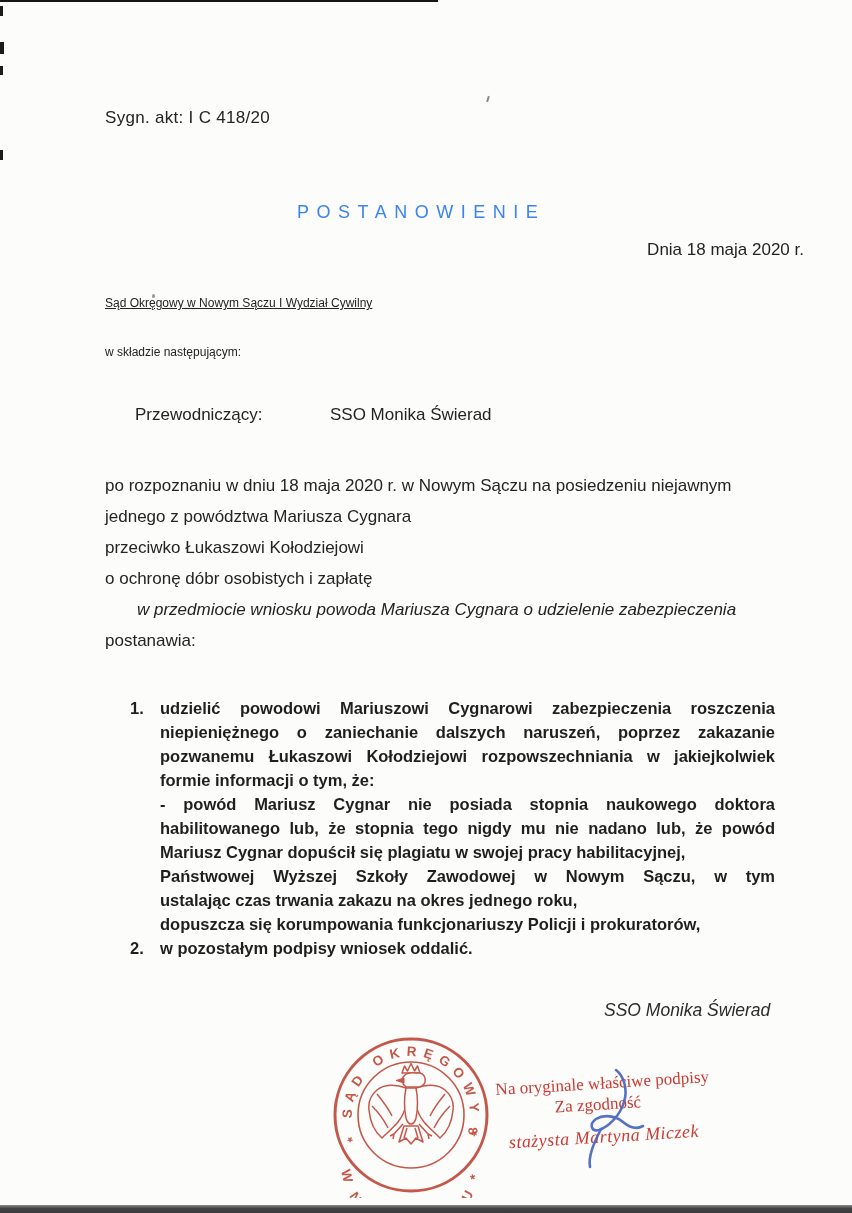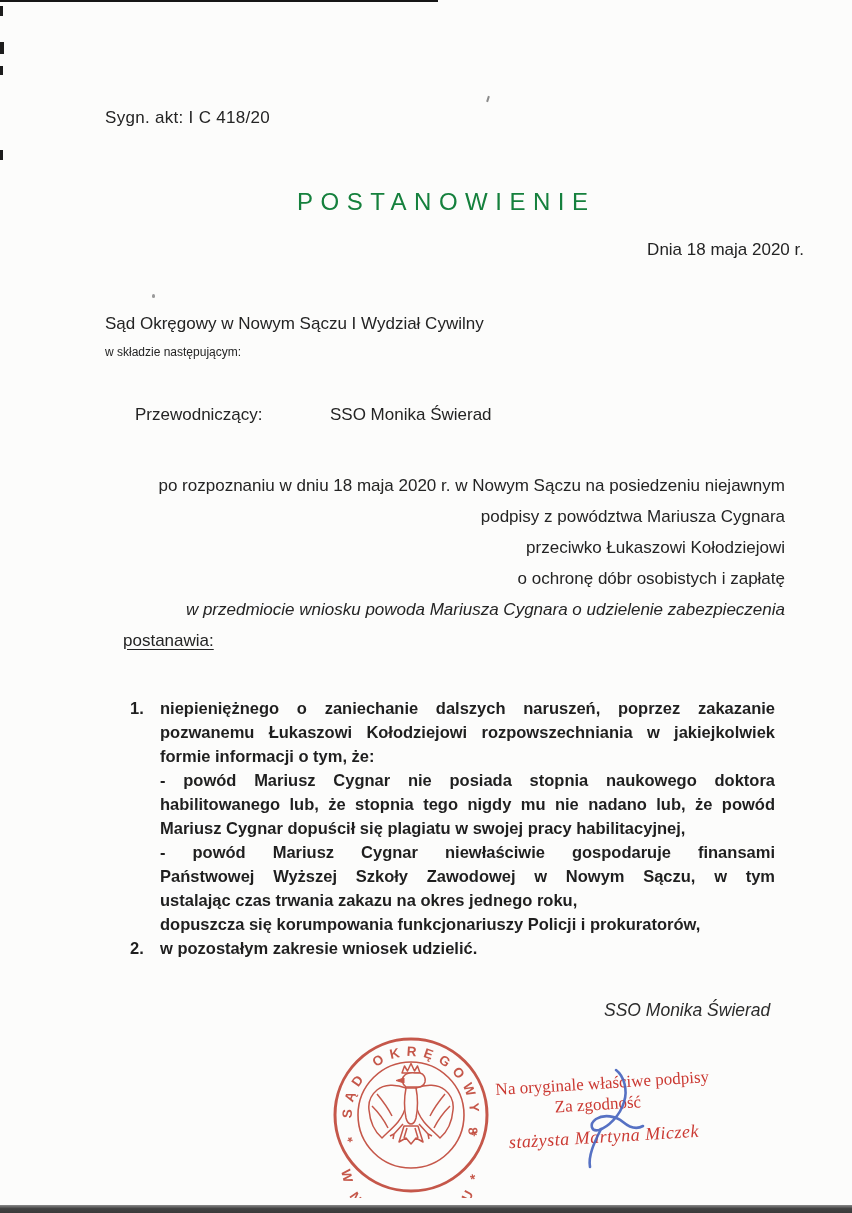--- a/index.html
+++ b/index.html
@@ -16,32 +16,32 @@
   .s2{top:42px;width:4px;height:12px;}
   .s3{top:66px;width:3px;height:9px;}
   .s4{top:150px;width:3px;height:10px;}
   .bottom-band{position:absolute;left:0;bottom:0;width:100%;height:8px;
     background:linear-gradient(#8a8a8a,#424242 45%,#3a3a3a);}
   .speck{position:absolute;background:#9a9a9a;}
   .sp1{left:152px;top:294px;width:3px;height:4px;border-radius:2px;}
   .sp2{left:487px;top:96px;width:2px;height:6px;transform:rotate(18deg);background:#8b8b8b;}
 
   .case-number{position:absolute;left:105px;top:108px;font-size:17px;letter-spacing:.3px;}
-  .doc-title{position:absolute;left:297px;top:188px;font-size:24px;letter-spacing:7.5px;color:#15803d;white-space:nowrap;}
+  .doc-title{position:absolute;left:297px;top:202px;font-size:18px;letter-spacing:7.5px;color:#3b82f6;white-space:nowrap;}
   .date-line{position:absolute;right:48px;top:240px;font-size:17px;}
-  .court-1{position:absolute;left:105px;top:314px;font-size:17px;}
+  .court-1{position:absolute;left:105px;top:296px;font-size:12px;text-decoration:underline;}
   .court-2{position:absolute;left:105px;top:345px;font-size:12px;}
   .judge-row{position:absolute;left:0;top:405px;width:100%;font-size:17px;}
   .judge-role{position:absolute;left:135px;white-space:nowrap;}
   .judge-name{position:absolute;left:330px;white-space:nowrap;}
 
   .recitals{position:absolute;left:105px;top:470px;width:680px;font-size:17px;line-height:31px;}
-  .rec-line{white-space:nowrap;text-align:right;}
+  .rec-line{white-space:nowrap;}
   .rec-italic{font-style:italic;margin-left:32px;}
-  .rec-decision{text-decoration:underline;text-underline-offset:3px;margin-left:18px;}
+  .rec-decision{text-underline-offset:3px;}
 
   .olist{position:absolute;left:130px;top:696px;width:646px;font-size:16.5px;font-weight:bold;line-height:24px;color:#1f1f1f;}
   .oitem{position:relative;padding-left:30px;}
   .onum{position:absolute;left:0;top:0;}
   .oline{width:615px;}
   .just{text-align:justify;text-align-last:justify;}
 
   .signature-line{position:absolute;left:604px;top:1000px;font-size:17.5px;font-style:italic;color:#2b2b2b;white-space:nowrap;}
 
   .stamp{position:absolute;left:330px;top:1034px;width:164px;height:164px;}
@@ -78,44 +78,44 @@
 
   <div class="court-1">Sąd Okręgowy w Nowym Sączu I Wydział Cywilny</div>
   <div class="court-2">w składzie następującym:</div>
   <div class="judge-row">
     <span class="judge-role">Przewodniczący:</span>
     <span class="judge-name">SSO Monika Świerad</span>
   </div>
 
   <div class="recitals">
     <div class="rec-line">po rozpoznaniu w dniu 18 maja 2020 r. w Nowym Sączu na posiedzeniu niejawnym</div>
-    <div class="rec-line">podpisy z powództwa Mariusza Cygnara</div>
+    <div class="rec-line">jednego z powództwa Mariusza Cygnara</div>
     <div class="rec-line">przeciwko  Łukaszowi Kołodziejowi</div>
     <div class="rec-line">o ochronę dóbr osobistych i zapłatę</div>
     <div class="rec-line rec-italic">w przedmiocie wniosku powoda Mariusza Cygnara o udzielenie zabezpieczenia</div>
     <div class="rec-decision" style="display:inline-block">postanawia:</div>
   </div>
 
   <div class="olist">
     <div class="oitem">
       <span class="onum">1.</span>
+      <div class="oline just">udzielić powodowi Mariuszowi Cygnarowi zabezpieczenia roszczenia</div>
       <div class="oline just">niepieniężnego o zaniechanie dalszych naruszeń, poprzez zakazanie</div>
       <div class="oline just">pozwanemu Łukaszowi Kołodziejowi rozpowszechniania w jakiejkolwiek</div>
       <div class="oline">formie informacji o tym, że:</div>
       <div class="oline just">- powód Mariusz Cygnar nie posiada stopnia naukowego doktora</div>
       <div class="oline just">habilitowanego lub, że stopnia tego nigdy mu nie nadano lub, że powód</div>
       <div class="oline">Mariusz Cygnar dopuścił się plagiatu w swojej pracy habilitacyjnej,</div>
-      <div class="oline just">- powód Mariusz Cygnar niewłaściwie gospodaruje finansami</div>
       <div class="oline just">Państwowej Wyższej Szkoły Zawodowej w Nowym Sączu, w tym</div>
       <div class="oline">ustalając czas trwania zakazu na okres jednego roku,</div>
       <div class="oline">dopuszcza się korumpowania funkcjonariuszy Policji i prokuratorów,</div>
     </div>
     <div class="oitem">
       <span class="onum">2.</span>
-      <div class="oline">w pozostałym zakresie wniosek udzielić.</div>
+      <div class="oline">w pozostałym podpisy wniosek oddalić.</div>
     </div>
   </div>
 
   <div class="signature-line">SSO Monika Świerad</div>
 
   <div class="stamp">
     <svg width="164" height="164" viewBox="0 0 164 164">
       <g stroke="#c14a3c" fill="none" stroke-width="3" opacity="0.92">
         <circle cx="81" cy="81" r="76"></circle>
         <circle cx="81" cy="81" r="53" stroke-width="1.6"></circle>

